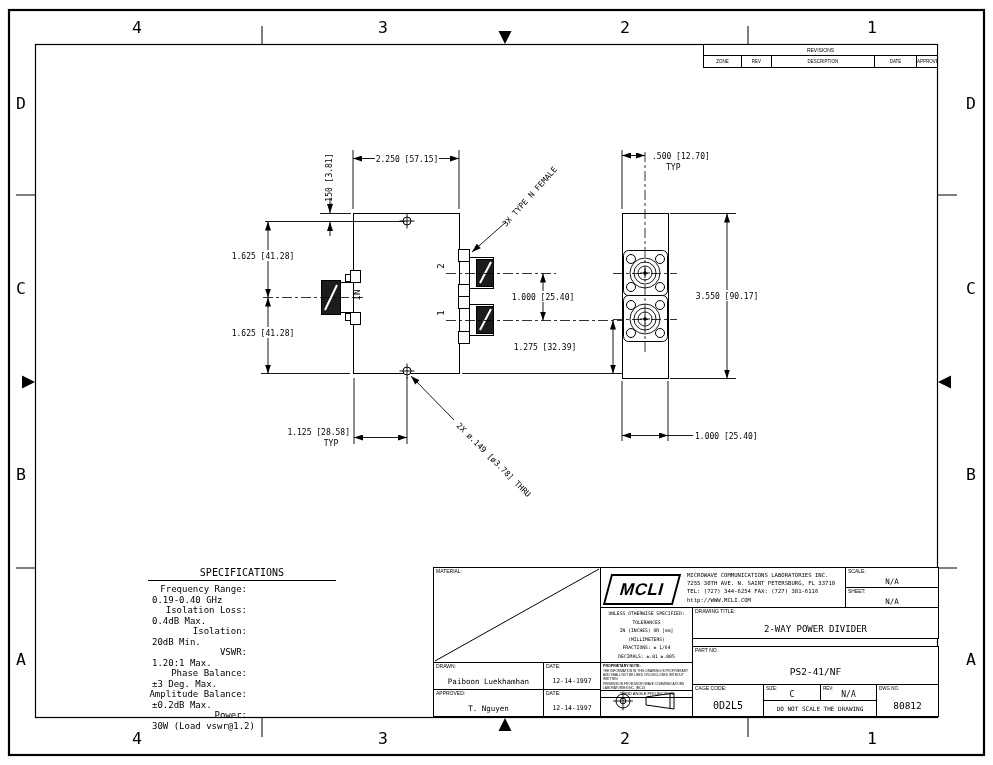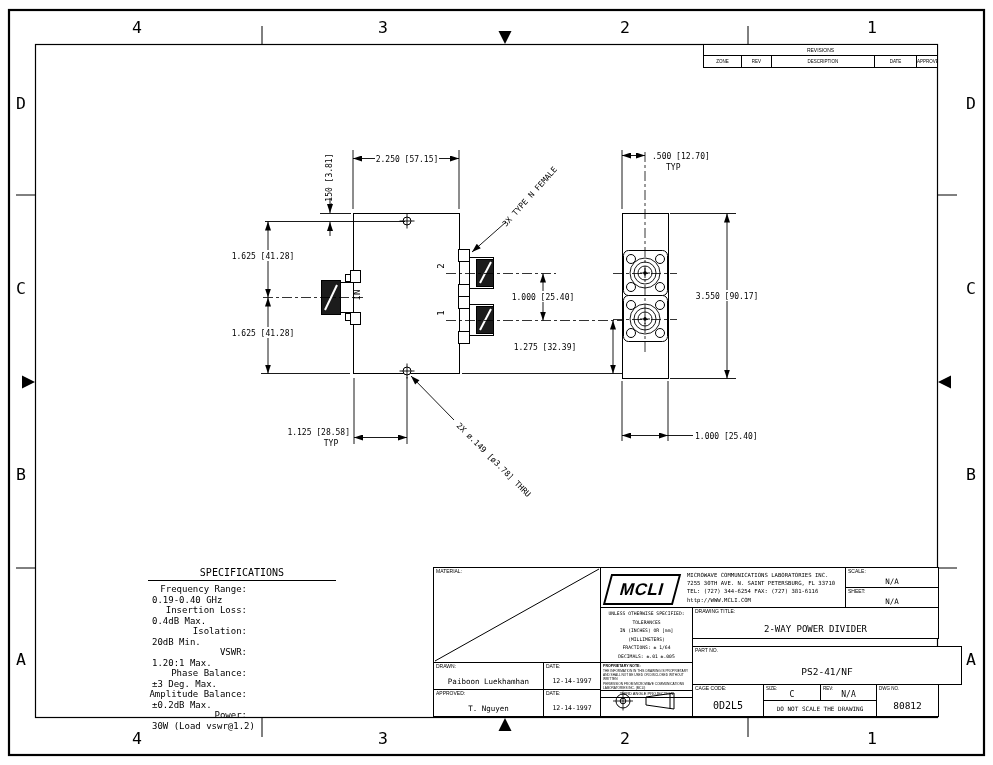--- a/index.html
+++ b/index.html
@@ -276,21 +276,21 @@
 </div>
 
 <div id="specs" class="abs">
   <div class="sp-title">SPECIFICATIONS</div>
   <div class="sp-rule"></div>
   <div class="spec-row">
       <span class="sl">Frequency Range:</span>
       <span class="sv">0.19-0.40 GHz</span>
     </div>
   <div class="spec-row">
-      <span class="sl">Insertion Loss:</span>
+      <span class="sl">Isolation Loss:</span>
       <span class="sv">0.4dB Max.</span>
     </div>
   <div class="spec-row">
       <span class="sl">Isolation:</span>
       <span class="sv">20dB Min.</span>
     </div>
   <div class="spec-row">
       <span class="sl">VSWR:</span>
       <span class="sv">1.20:1 Max.</span>
     </div>
@@ -382,21 +382,21 @@
       <polygon points="45,6 73,2 73,18 45,14" fill="none" stroke="#000" stroke-width="1"></polygon>
       <line x1="69" y1="2.6" x2="69" y2="17.4" stroke="#000" stroke-width="1"></line>
     </svg>
   </div>
 
   <div class="tb" style="left:692px;top:607px;width:247px;height:32px;">
     <span class="tlbl">DRAWING TITLE:</span>
     <div class="cval" style="font-size:9px;padding-top:6px;">2-WAY POWER DIVIDER</div>
   </div>
 
-  <div class="tb" style="left:692px;top:646px;width:270px;height:39px;">
+  <div class="tb" style="left:692px;top:646px;width:247px;height:39px;">
     <span class="tlbl">PART NO.</span>
     <div class="cval" style="font-size:9.5px;padding-top:6px;">PS2-41/NF</div>
   </div>
 
   <div class="tb" style="left:692px;top:684px;width:72px;height:33px;">
     <span class="tlbl">CAGE CODE:</span>
     <div class="cval" style="font-size:10px;padding-top:5px;">0D2L5</div>
   </div>
 
   <div class="tb" style="left:763px;top:684px;width:58px;height:17px;">

